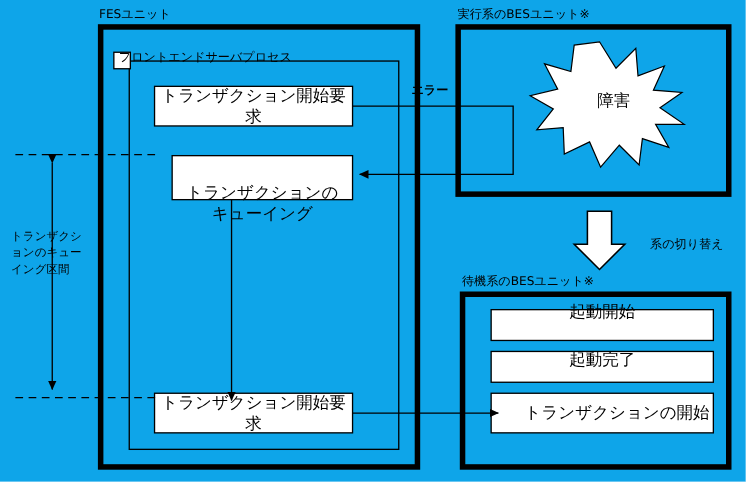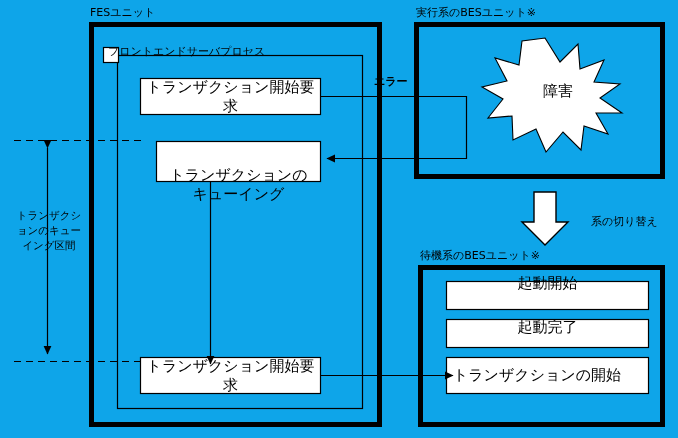--- a/index.html
+++ b/index.html
@@ -2,21 +2,21 @@
 <html><head>
 <meta charset="utf-8">
 <style>
   html,body{margin:0;padding:0;background:#ffffff;}
   body{font-family:"DejaVu Sans","Liberation Sans",sans-serif;}
   #stage{position:relative;width:678px;height:438px;background:#0ea5e9;overflow:hidden;}
   #stage svg{position:absolute;left:0;top:0;}
   .lbl{position:absolute;font-size:11px;color:#000;white-space:nowrap;line-height:1.15;}
   .boxlbl{position:absolute;display:flex;align-items:center;justify-content:center;
           text-align:center;font-size:15px;color:#000;line-height:1.25;}
-  .vlbl{position:absolute;font-size:10.5px;color:#000;line-height:1.45;text-align:center;}
+  .vlbl{position:absolute;font-size:10.5px;color:#000;line-height:1.45;text-align:left;}
 </style>
 </head>
 <body>
 
 <div id="stage">
 
   <svg width="678" height="438">
     <defs>
       <marker id="ah" markerWidth="9" markerHeight="9" refX="8" refY="4.5" orient="auto" markerUnits="userSpaceOnUse">
         <path d="M0,0.6 L8.6,4.5 L0,8.4 z" fill="#000"></path>
@@ -79,21 +79,21 @@
     <span>トランザクションの</span>
     <span>キューイング</span>
   </div>
 
   <div class="boxlbl" style="left:140px;top:357px;width:181px;height:37px;">トランザクション開始要求</div>
 
   <div class="boxlbl" style="left:446px;top:269px;width:203px;height:29px;">起動開始</div>
 
   <div class="boxlbl" style="left:446px;top:319px;width:203px;height:17px;">起動完了</div>
 
-  <div class="boxlbl" style="left:446px;top:357px;width:182px;height:37px;">トランザクションの開始</div>
+  <div class="boxlbl" style="left:446px;top:357px;width:182px;height:37px;padding-left:24px;">トランザクションの開始</div>
 
   <div class="vlbl" style="left:10px;top:208px;width:78px;">
     <div>トランザクシ</div>
     <div>ョンのキュー</div>
     <div>イング区間</div>
   </div>
 
 </div>
 
 </body></html>

